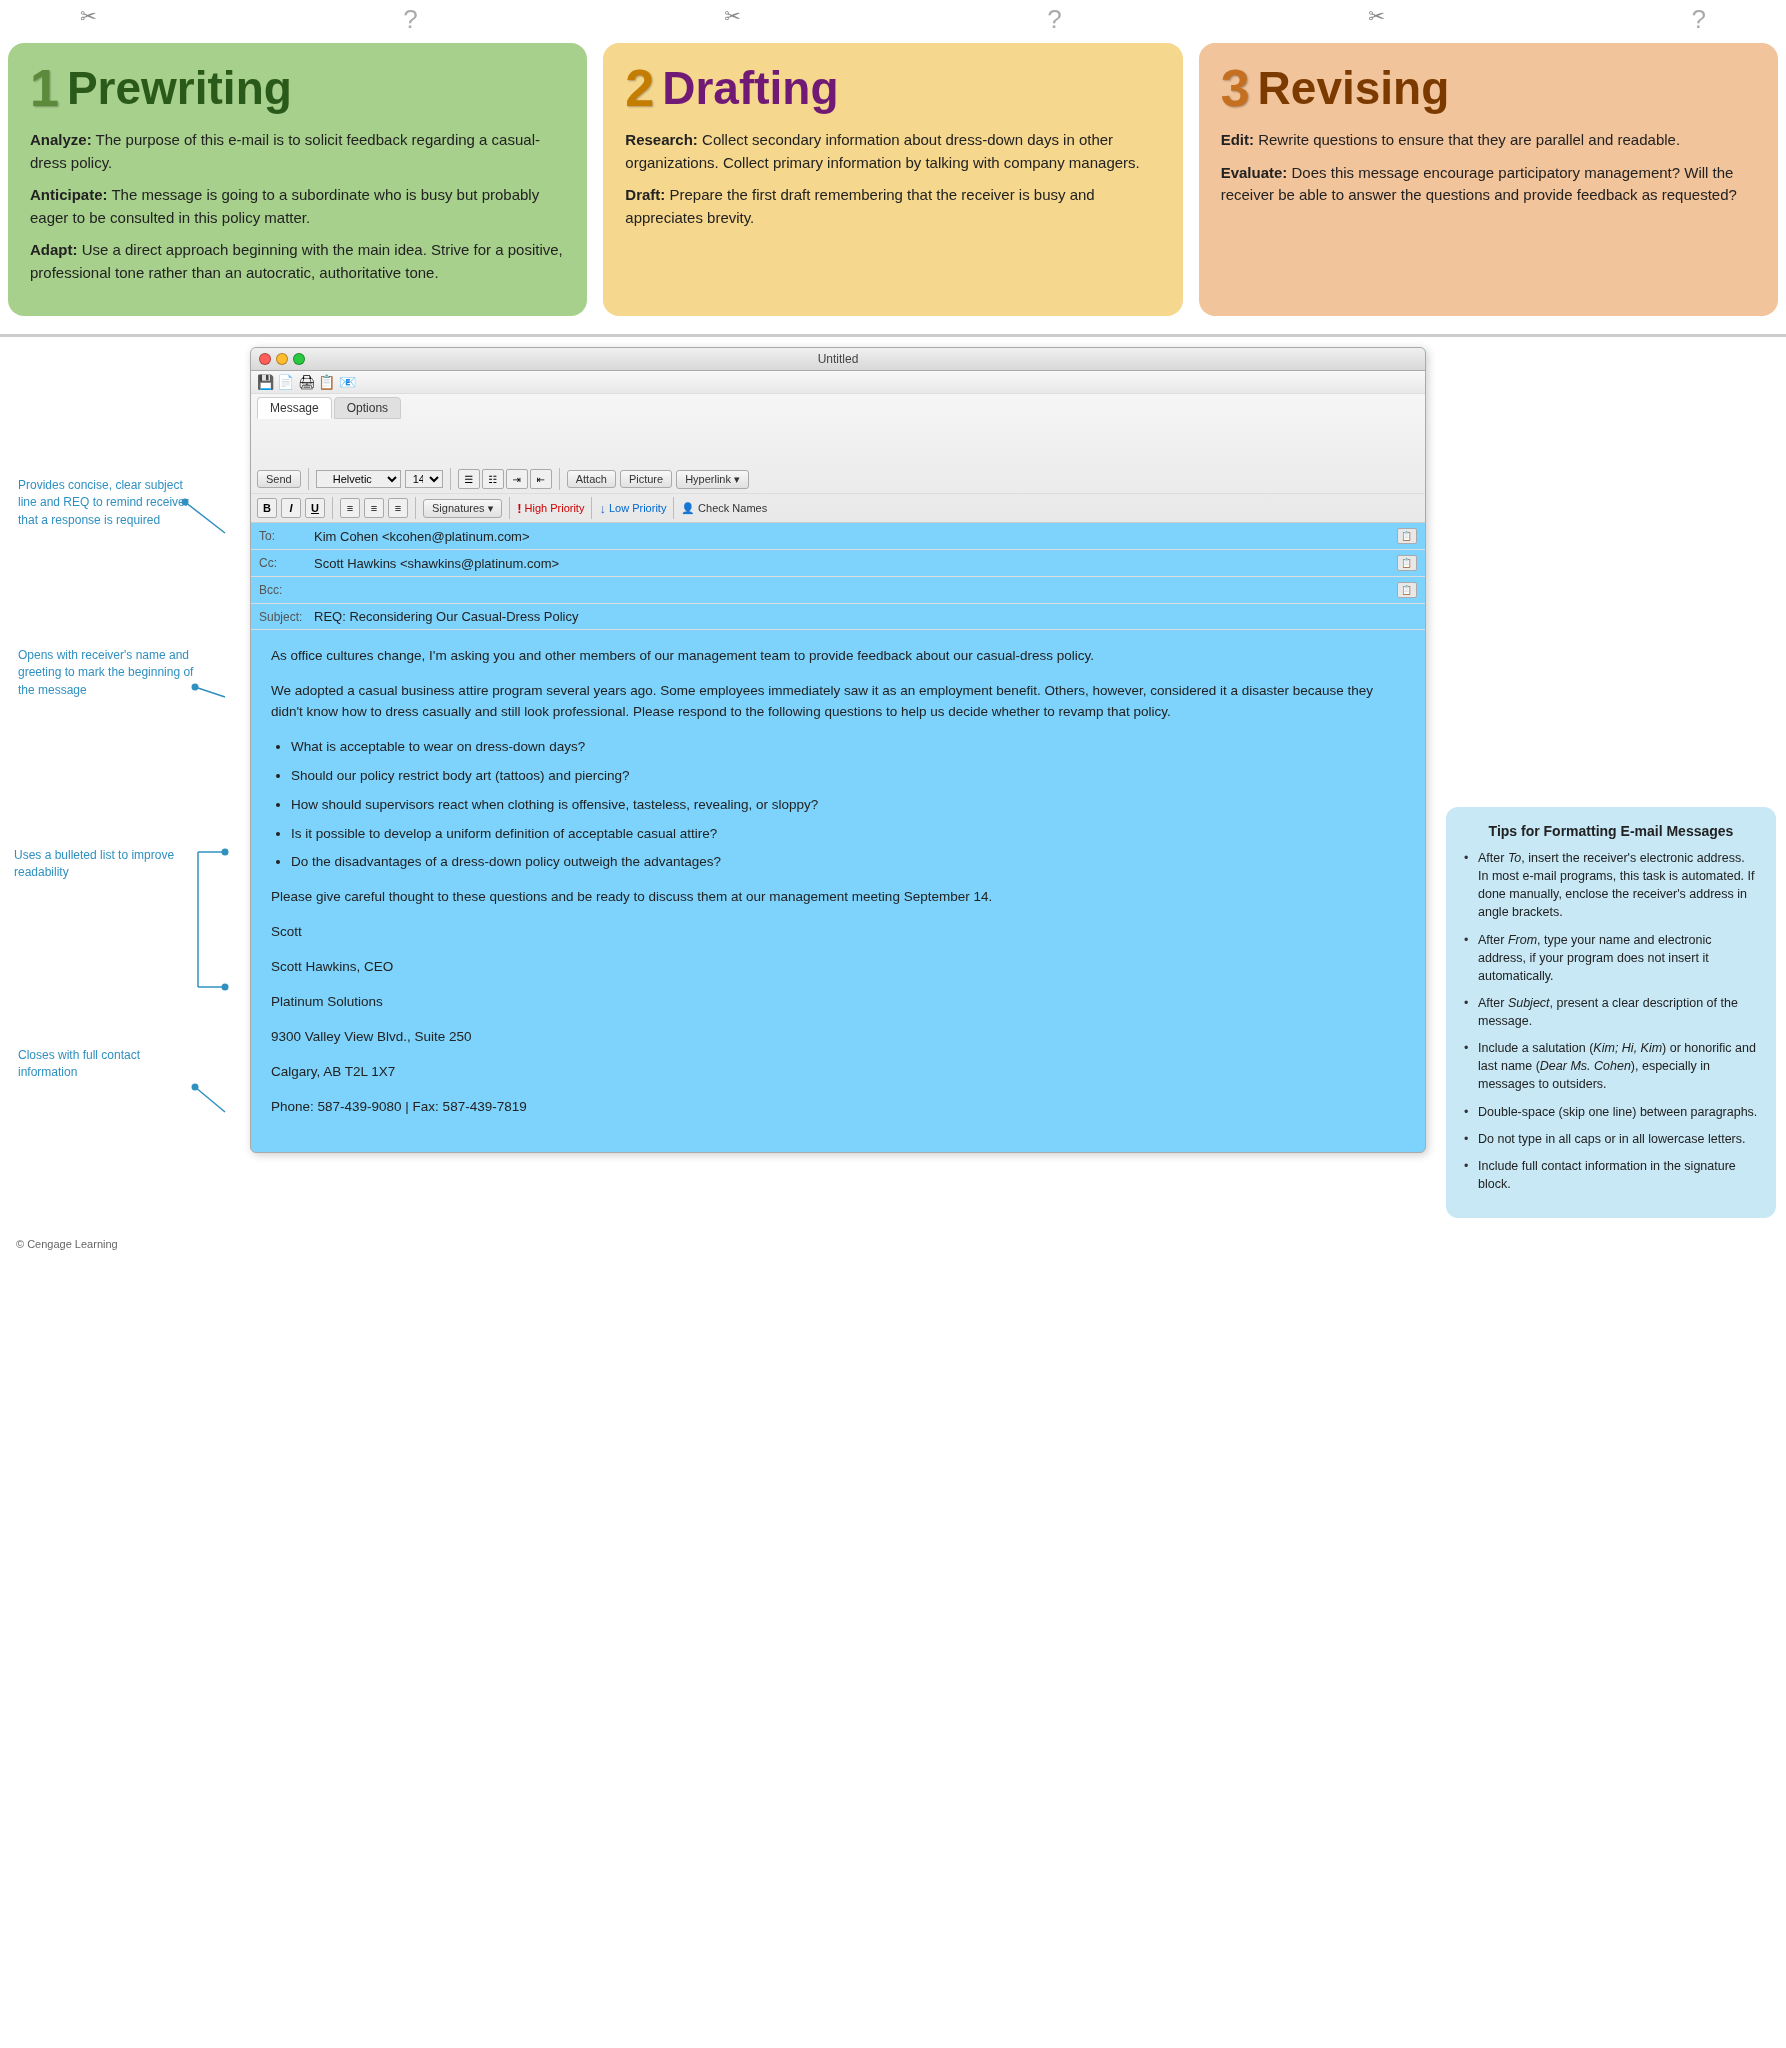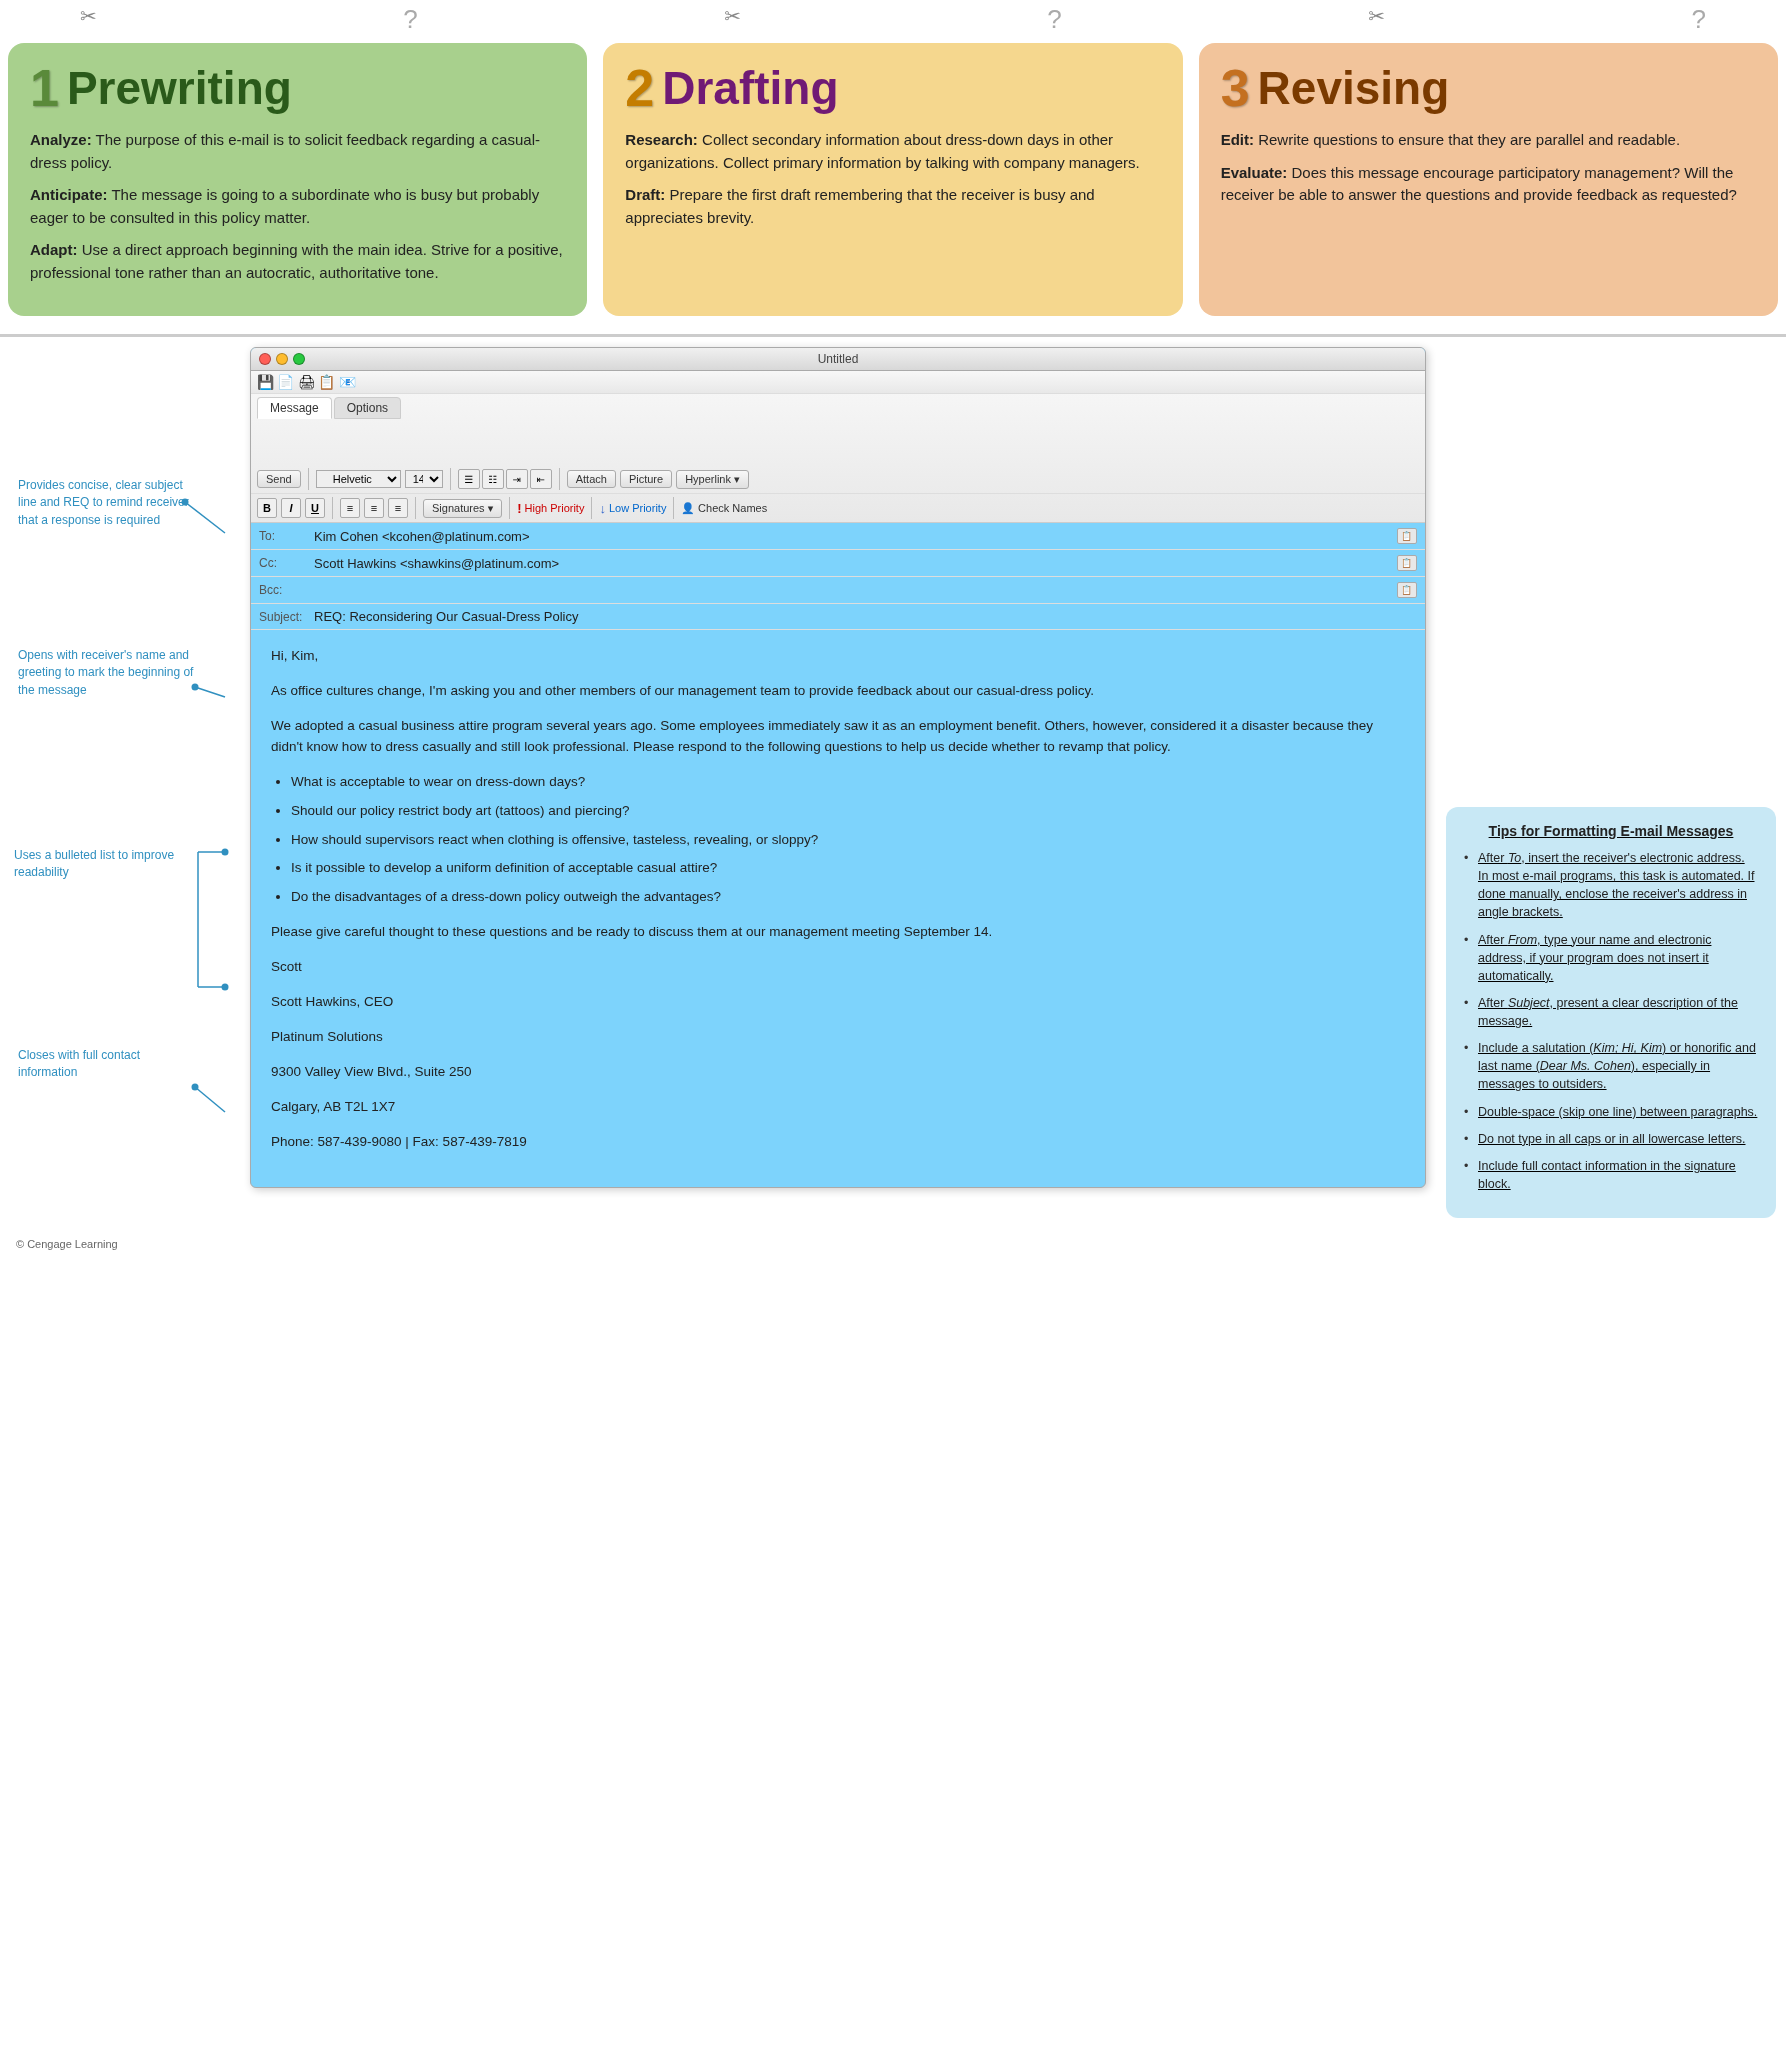--- a/index.html
+++ b/index.html
@@ -272,21 +272,20 @@
     .tips-container {
       width: 330px;
       flex-shrink: 0;
       padding-top: 460px;
     }
 
     .tips-box {
       background: #c8e8f5;
       border-radius: 12px;
       padding: 16px 18px;
-      text-decoration: underline;
     }
 
     .tips-title {
       font-weight: bold;
       font-size: 14px;
       color: #222;
       margin-bottom: 10px;
       text-align: center;
     }
 
@@ -559,21 +558,20 @@
           <span class="field-value"></span>
           <div class="field-icon">📋</div>
         </div>
         <div class="email-field-row">
           <span class="field-label">Subject:</span>
           <span class="field-value">REQ: Reconsidering Our Casual-Dress Policy</span>
         </div>
       </div>
 
       <div class="email-body">
-        <p>Hi, Kim,</p>
         <p>As office cultures change, I'm asking you and other members of our management team to provide feedback about our casual-dress policy.</p>
         <p>We adopted a casual business attire program several years ago. Some employees immediately saw it as an employment benefit. Others, however, considered it a disaster because they didn't know how to dress casually and still look professional. Please respond to the following questions to help us decide whether to revamp that policy.</p>
 
         <ul>
           <li>What is acceptable to wear on dress-down days?</li>
           <li>Should our policy restrict body art (tattoos) and piercing?</li>
           <li>How should supervisors react when clothing is offensive, tasteless, revealing, or sloppy?</li>
           <li>Is it possible to develop a uniform definition of acceptable casual attire?</li>
           <li>Do the disadvantages of a dress-down policy outweigh the advantages?</li>
         </ul>

